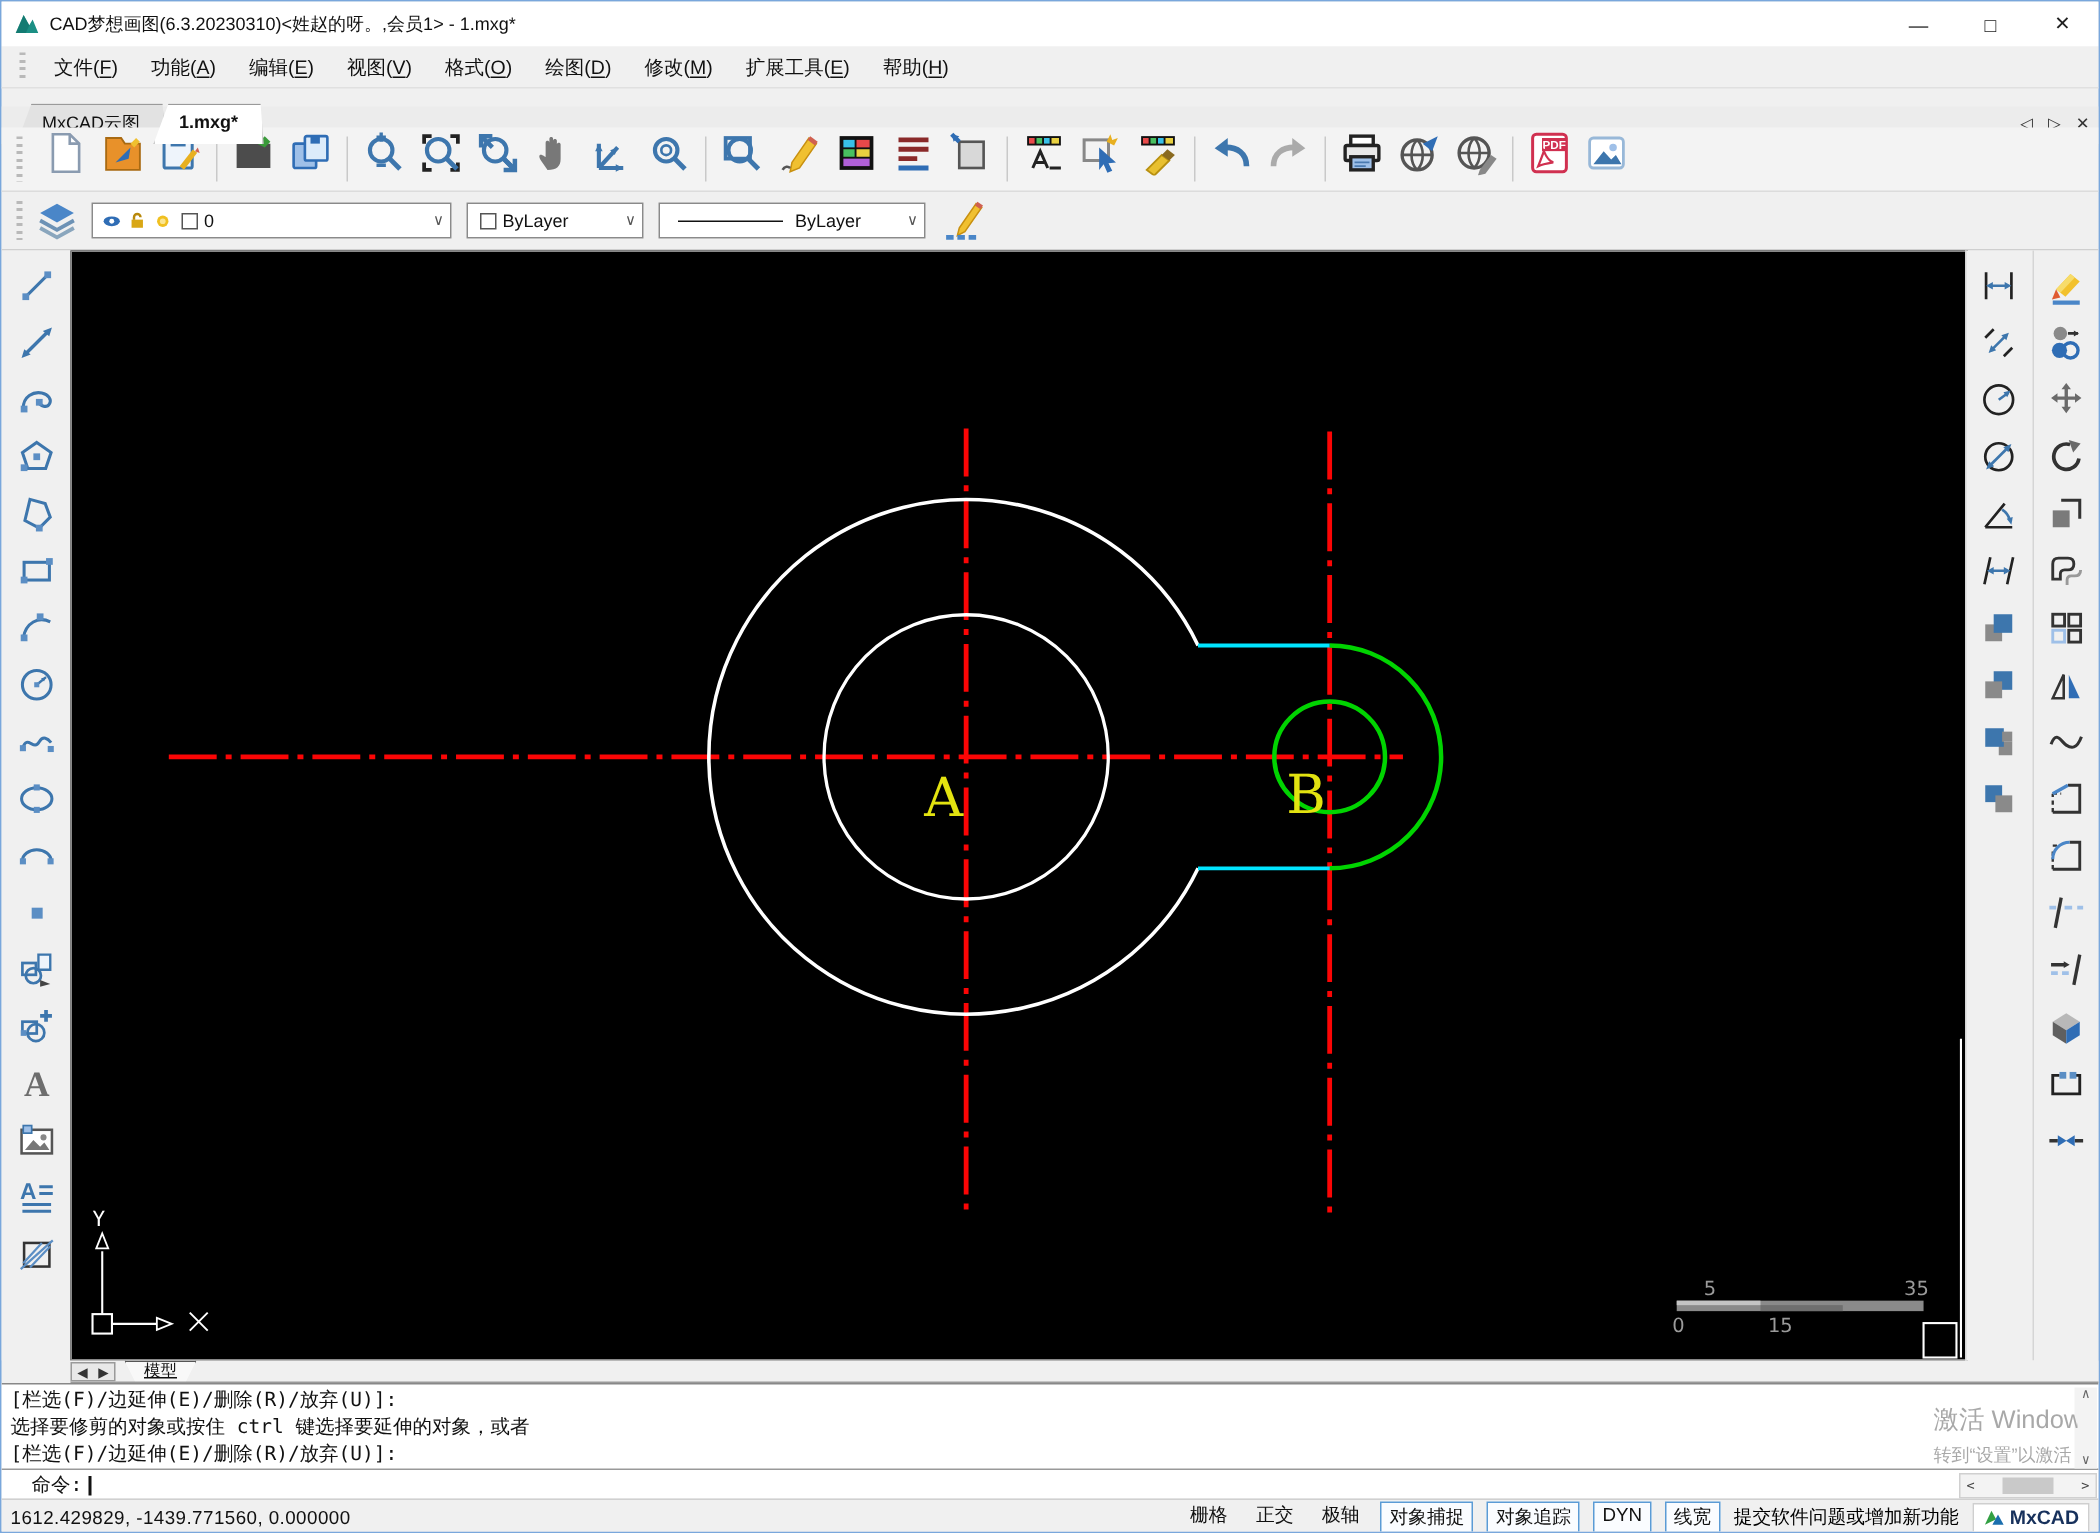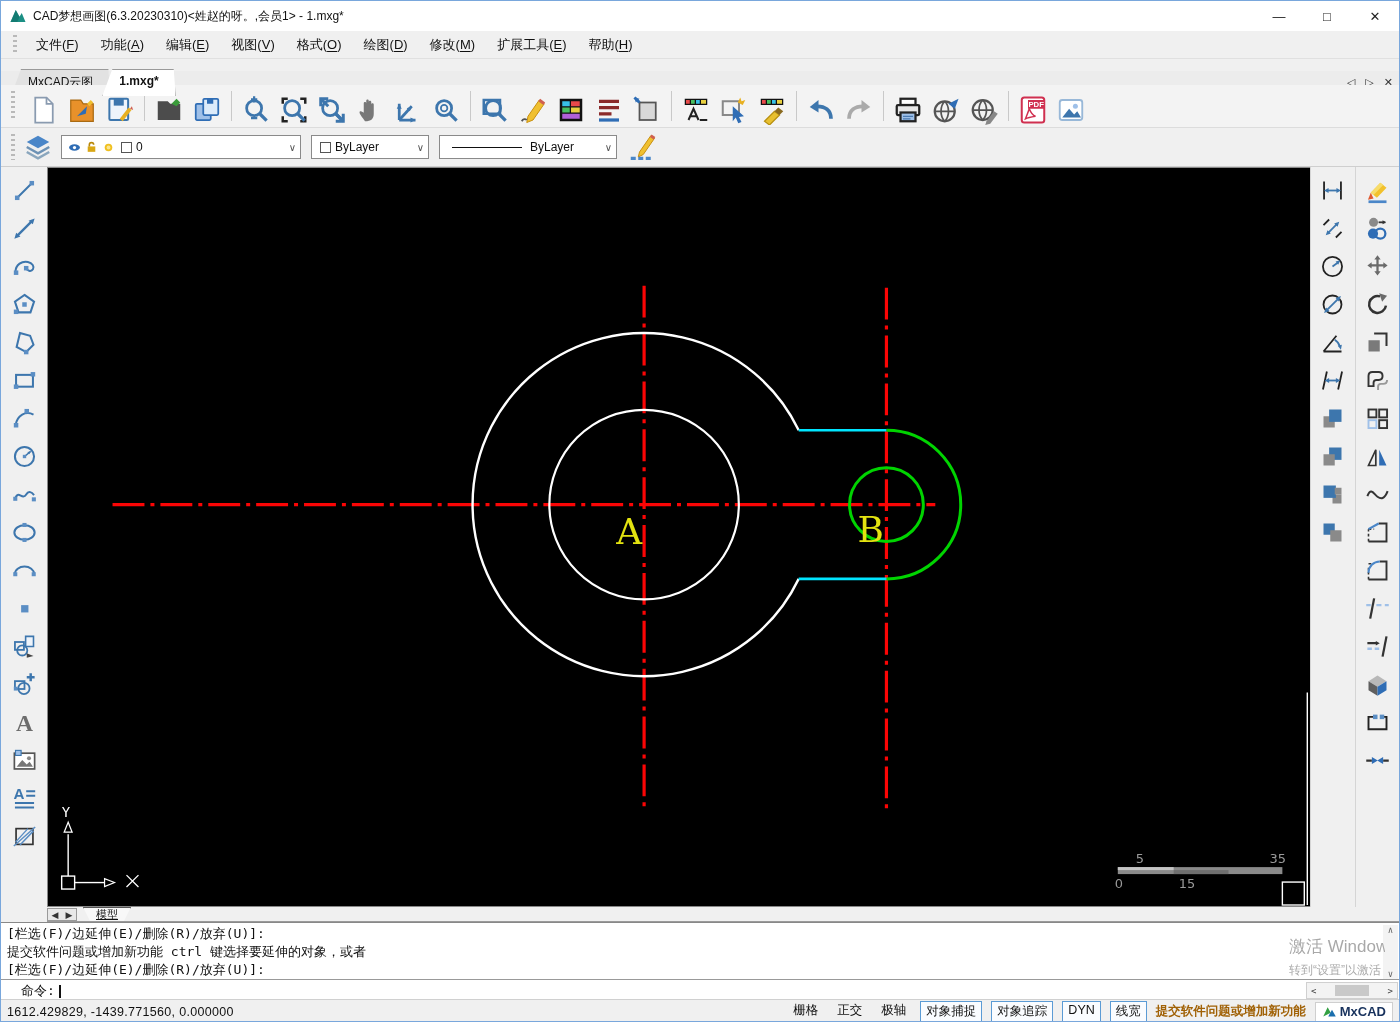--- a/index.html
+++ b/index.html
@@ -26,21 +26,21 @@
           border-bottom:1px solid #b5b5b5;display:flex;align-items:flex-end;padding-left:10px;font-size:12px;}
   .doc-tab{position:relative;padding:4px 16px 5px;margin-right:-8px;background:#e2e2e2;
            border:1px solid #9a9a9a;border-bottom:none;
            clip-path:polygon(10px 0,calc(100% - 2px) 0,100% 100%,0 100%);}
   .doc-tab.active{background:#fff;font-weight:bold;z-index:2;}
   .tab-nav{position:absolute;right:6px;top:5px;display:flex;gap:10px;color:#333;font-size:11px;}
   .tab-nav span{cursor:default;}
   
   .toolbar{position:absolute;left:0;top:84px;width:100%;height:43px;background:#f3f3f3;
            border-bottom:1px solid #dcdcdc;display:flex;align-items:center;padding-left:10px;gap:2px;}
-  .tb-btn{width:38px;height:38px;display:flex;align-items:flex-end;justify-content:center;border-radius:3px;}
+  .tb-btn{width:38px;height:38px;display:flex;align-items:flex-start;justify-content:center;border-radius:3px;}
   .tb-sep{width:1px;height:30px;background:#c9c9c9;margin:0 5px;}
   
   .layerbar{position:absolute;left:0;top:127px;width:100%;height:39px;background:#f0f0f0;
             border-bottom:1px solid #cfcfcf;display:flex;align-items:center;padding-left:10px;font-size:12px;}
   .combo{height:24px;background:#fff;border:1px solid #8a8a8a;display:flex;align-items:center;
          padding:0 4px;margin-right:10px;position:relative;}
   .combo .arrow{position:absolute;right:4px;color:#555;font-size:10px;}
   .mini{display:inline-block;margin:0 2px;}
   .sw{width:11px;height:11px;border:1px solid #555;background:#fff;display:inline-block;margin:0 4px;}
   .lt-line{display:inline-block;width:70px;height:0;border-top:1.5px solid #111;margin:0 8px;}
@@ -80,21 +80,21 @@
              font-family:"Liberation Sans",sans-serif;pointer-events:none;width:96px;overflow:hidden;white-space:nowrap;}
   .wm1{font-size:17px;}
   .wm2{font-size:12px;margin-top:4px;}
   
   .statusbar{position:absolute;left:0;top:998px;width:100%;height:24px;background:#f0f0f0;border-top:1px solid #d0d0d0;
              display:flex;align-items:center;font-size:12.5px;padding:0 6px;}
   .coords{min-width:330px;letter-spacing:.3px;}
   .status-right{margin-left:auto;display:flex;align-items:center;gap:9px;}
   .toggle{padding:1px 5px;}
   .toggle.boxed{border:1px solid #5b9bd5;background:#fafcff;}
-  .status-link{color:#a16207;font-weight:bold;}
+  .status-link{color:#000000;}
   .brand{display:flex;align-items:center;gap:3px;border:1px solid #cfcfcf;background:#fff;padding:0 6px;height:20px;
          font-weight:bold;color:#17315c;font-size:13px;}
 </style>
 </head>
 <body>
 
 <div id="app">
 
   <div class="titlebar">
     <svg class="title-logo" viewBox="0 0 24 24">
@@ -732,21 +732,21 @@
         <span>▶</span>
       </div>
     <div class="model-tab">
       <span>模型</span>
     </div>
   </div>
 
   <div class="cmd">
     <div class="cmd-history" id="cmd-history">
         <div>[栏选(F)/边延伸(E)/删除(R)/放弃(U)]:</div>
-        <div>提交软件问题或增加新功能 ctrl 键选择要延伸的对象，或者</div>
+        <div>选择要修剪的对象或按住 ctrl 键选择要延伸的对象，或者</div>
         <div>[栏选(F)/边延伸(E)/删除(R)/放弃(U)]:</div>
       </div>
     <div class="cmd-prompt">
       <span>命令:</span><span class="cursor"></span>
     </div>
     <div class="vscroll">
       <span>∧</span>
       <span>∨</span>
     </div>
     <div class="hscroll">

